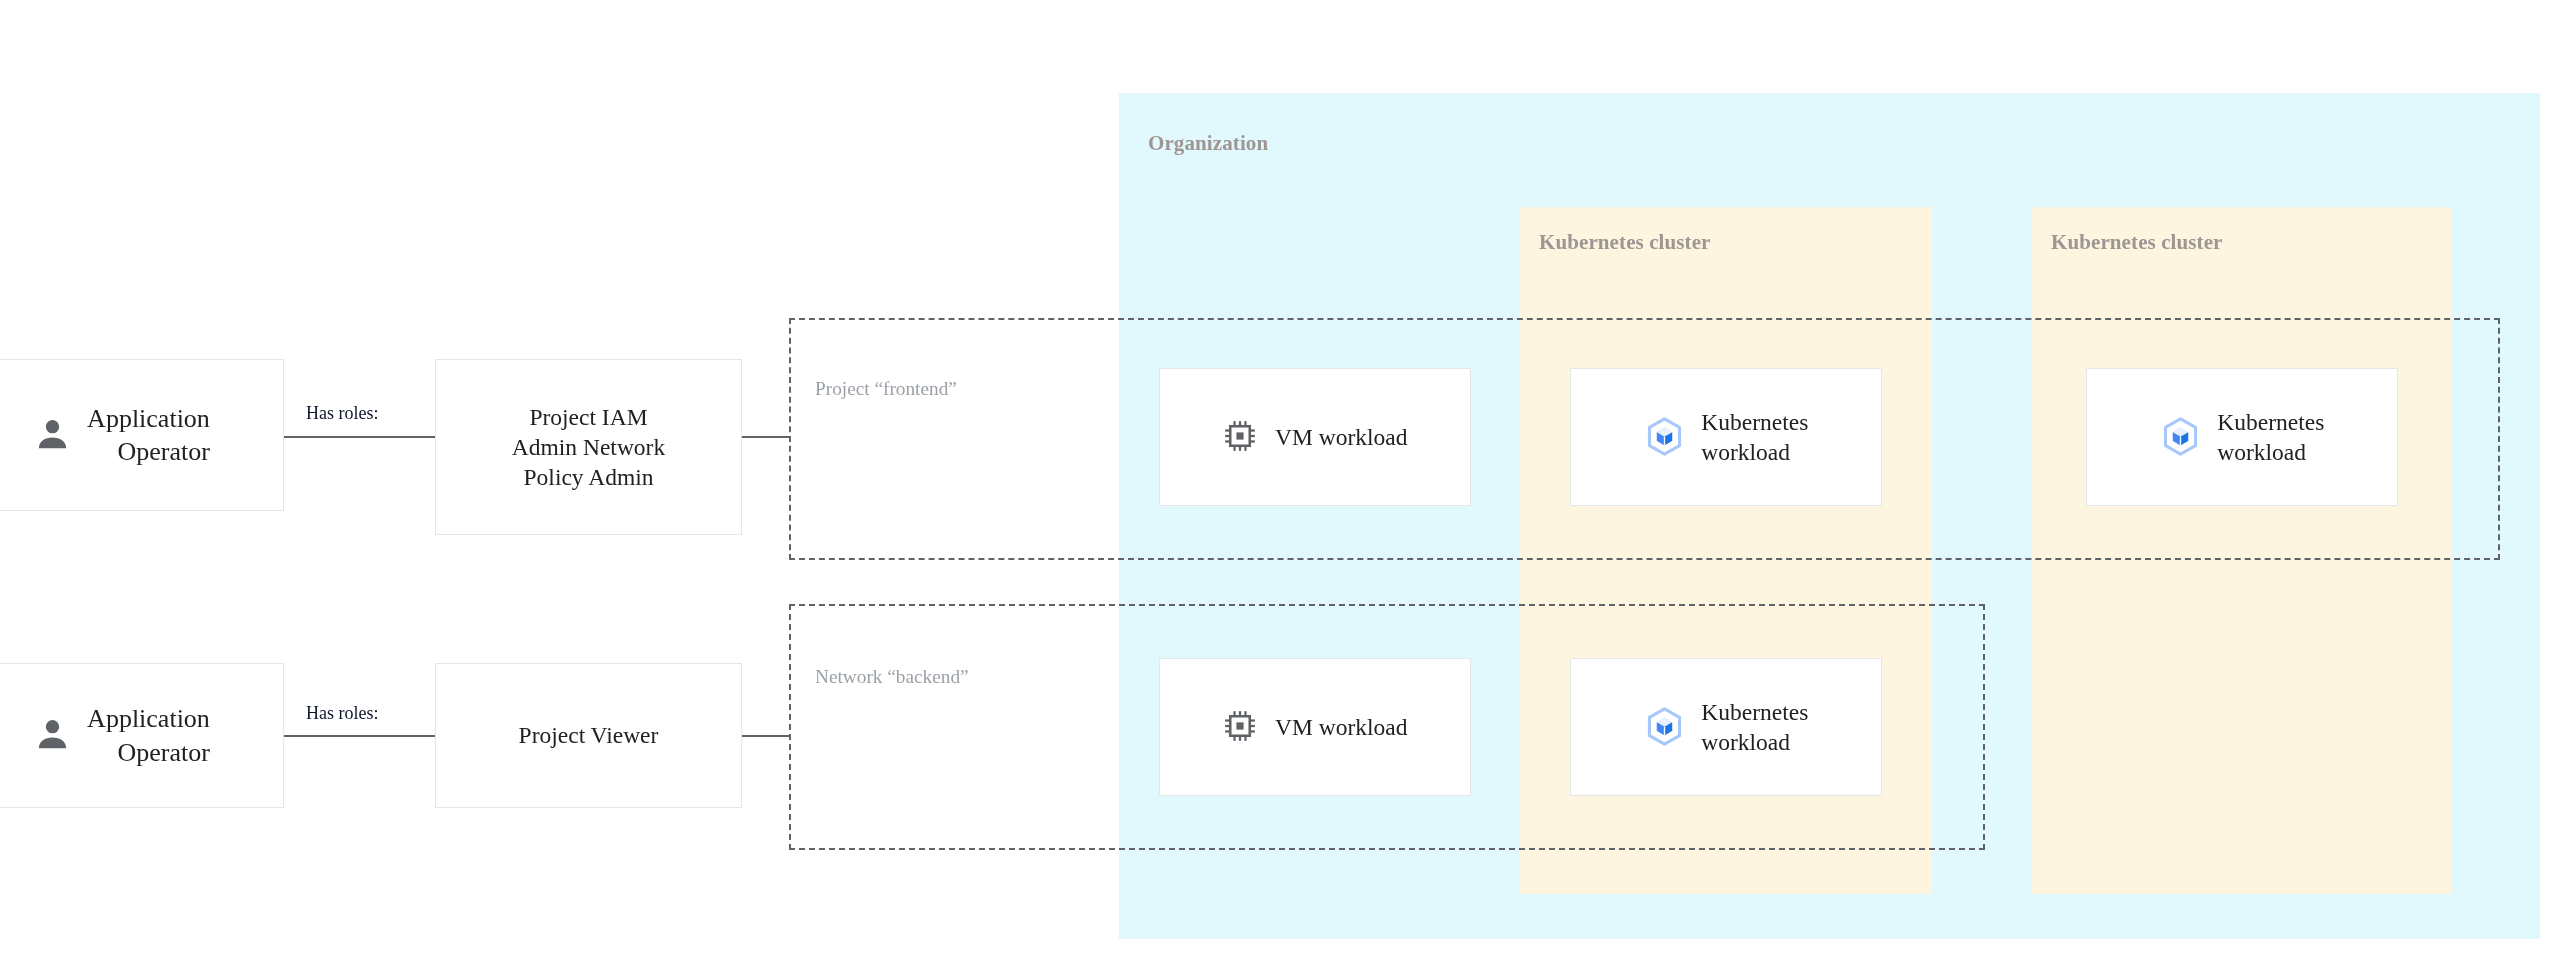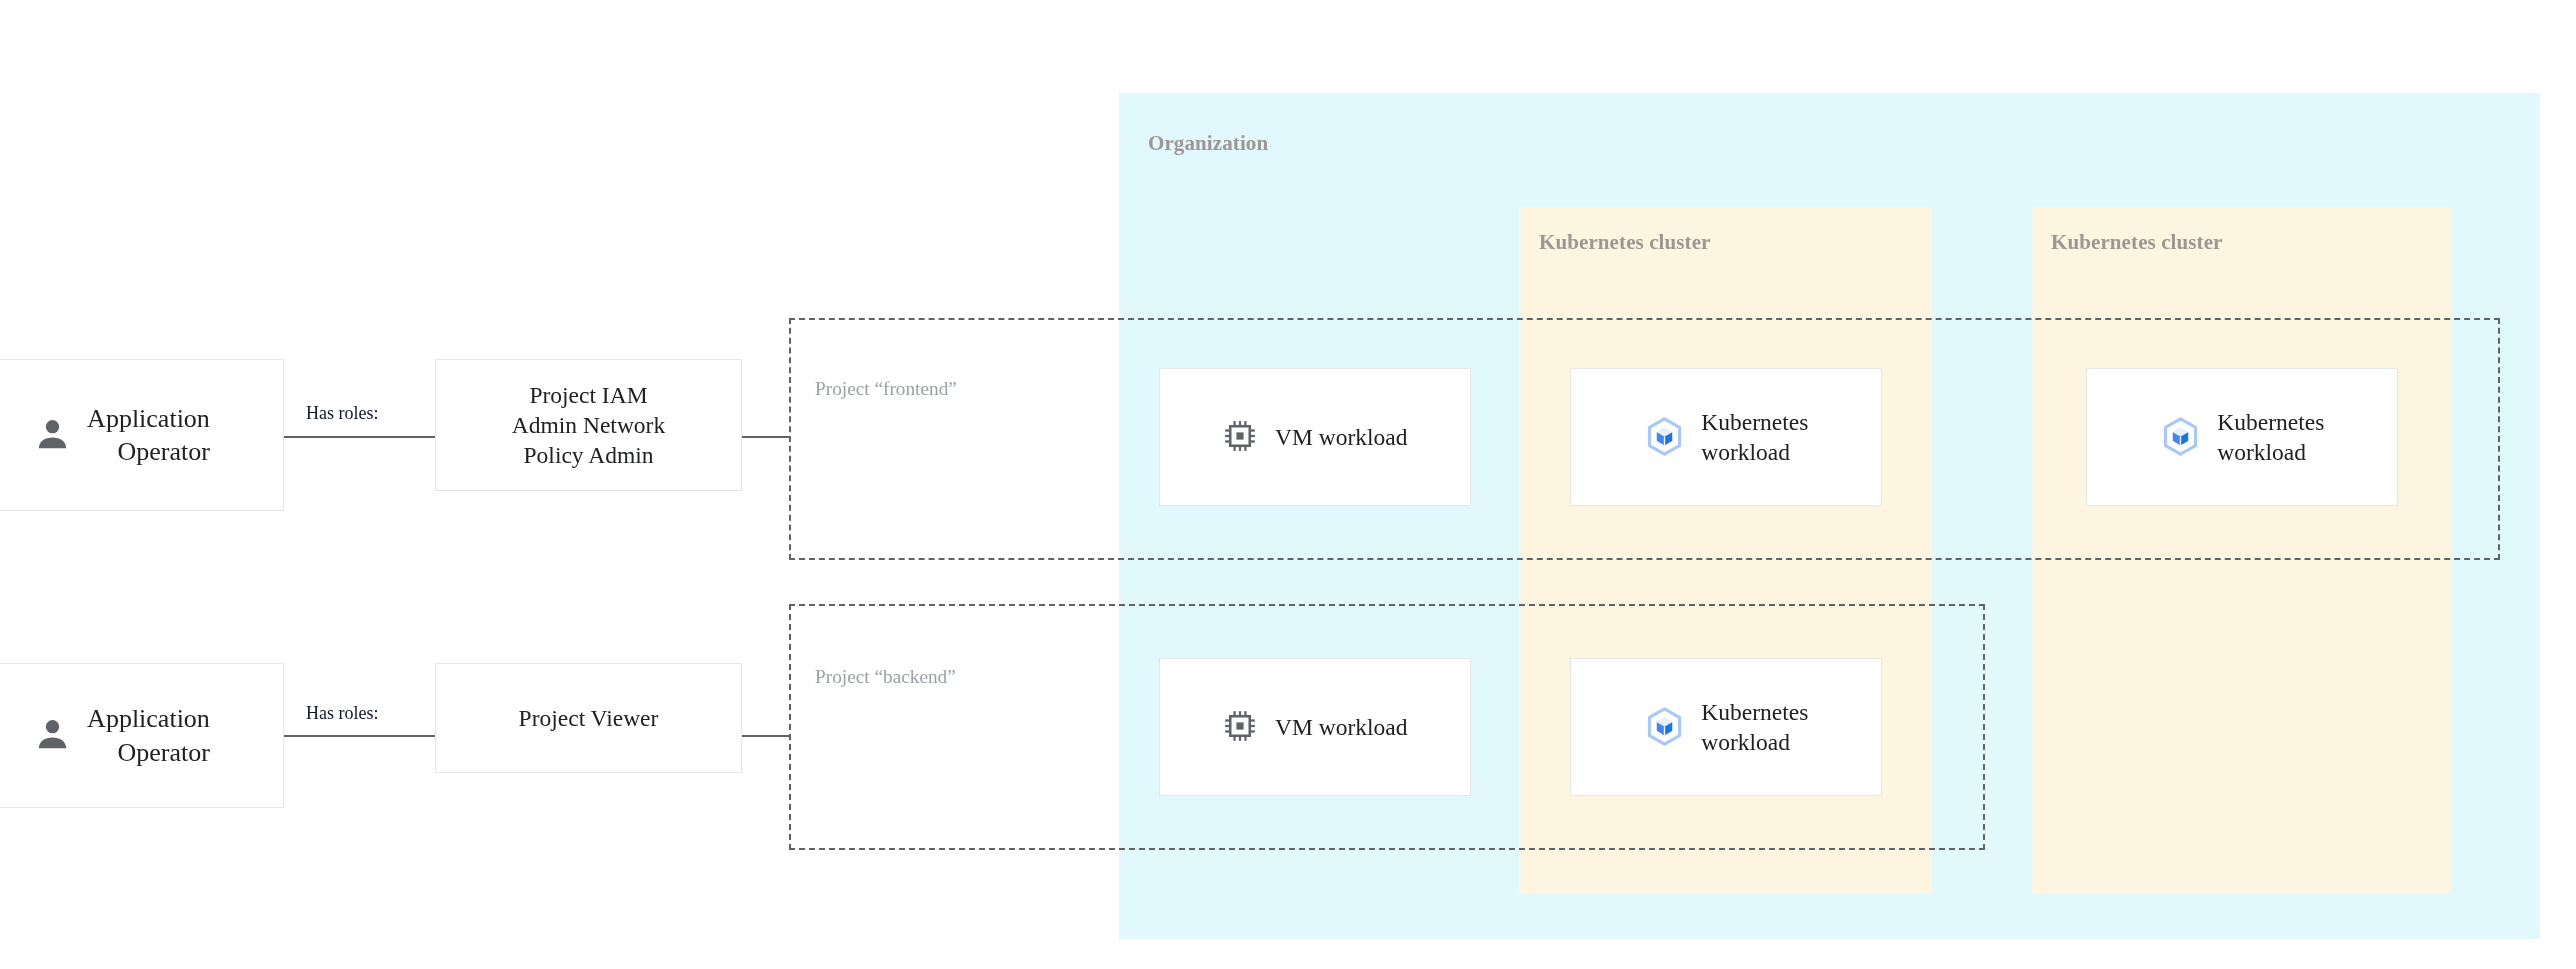--- a/index.html
+++ b/index.html
@@ -28,22 +28,22 @@
 
   
   .card{position:absolute;background:#ffffff;border:1.4px solid #e4e6e8;
         box-sizing:border-box;}
   .actor-card{display:flex;align-items:center;justify-content:center;gap:15px;}
   .actor-label{font-size:26px;color:#202124;line-height:1.28;white-space:pre-line;text-align:right;}
   #actor-1{left:-41px;top:359px;width:325px;height:152px;}
   #actor-2{left:-41px;top:663px;width:325px;height:145px;}
   .role-card{display:flex;align-items:center;justify-content:center;text-align:center;}
   .role-label{font-size:23.5px;color:#202124;line-height:1.28;white-space:pre-line;}
-  #role-1{left:435px;top:359px;width:307px;height:132px;}
-  #role-2{left:435px;top:663px;width:307px;height:110px;}
+  #role-1{left:435px;top:359px;width:307px;height:176px;}
+  #role-2{left:435px;top:663px;width:307px;height:145px;}
 
   
   .connector{position:absolute;height:2.1px;background:#5f6368;}
   #conn-1a{left:283px;top:436px;width:153px;}
   #conn-1b{left:741px;top:436px;width:50px;}
   #conn-2a{left:283px;top:735px;width:153px;}
   #conn-2b{left:741px;top:735px;width:50px;}
 
   .edge-label{position:absolute;color:#0f172a;font-size:18px;white-space:nowrap;}
   #edge-label-1{left:306px;top:403px;}
@@ -73,21 +73,21 @@
   <div class="zone" id="k8s-zone-1"></div>
   <div class="zone-label" id="k8s-label-1">Kubernetes cluster</div>
 
   <div class="zone" id="k8s-zone-2"></div>
   <div class="zone-label" id="k8s-label-2">Kubernetes cluster</div>
 
   <div class="project-rect" id="proj-frontend"></div>
   <div class="project-label" id="proj-frontend-label">Project “frontend”</div>
 
   <div class="project-rect" id="proj-backend"></div>
-  <div class="project-label" id="proj-backend-label">Project “backend”</div>
+  <div class="project-label" id="proj-backend-label">Network “backend”</div>
 
   <div class="connector" id="conn-1a"></div>
   <div class="connector" id="conn-1b"></div>
   <div class="connector" id="conn-2a"></div>
   <div class="connector" id="conn-2b"></div>
 
   <div class="edge-label" id="edge-label-1">Has roles:</div>
   <div class="edge-label" id="edge-label-2">Has roles:</div>
 
   <div class="card actor-card" id="actor-1">

